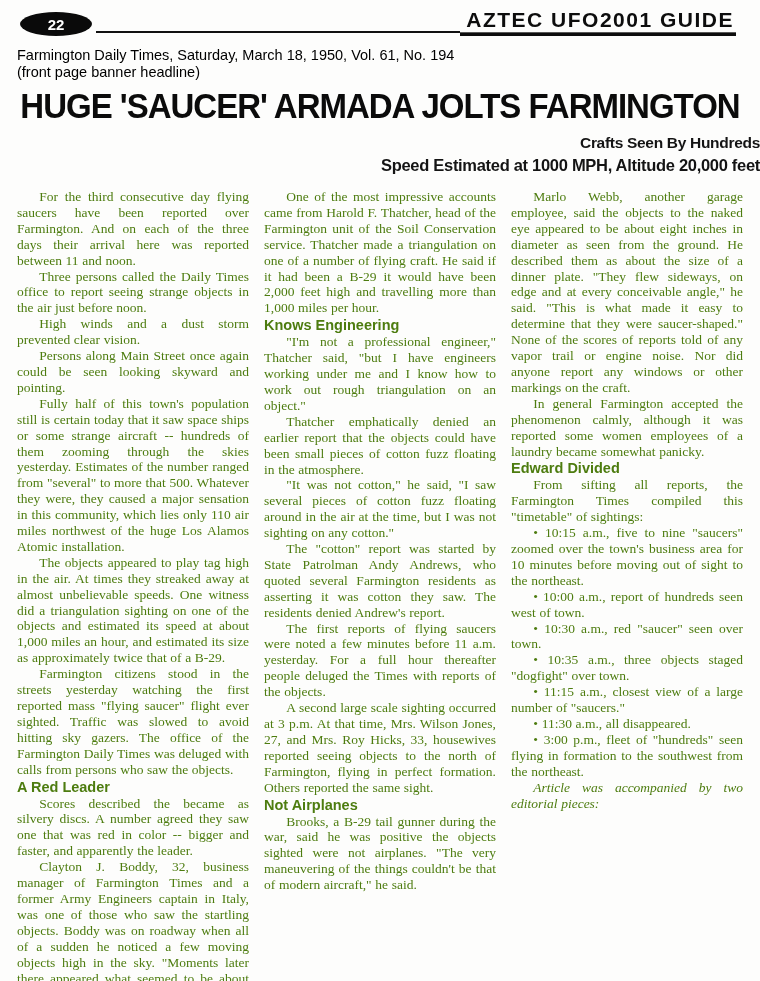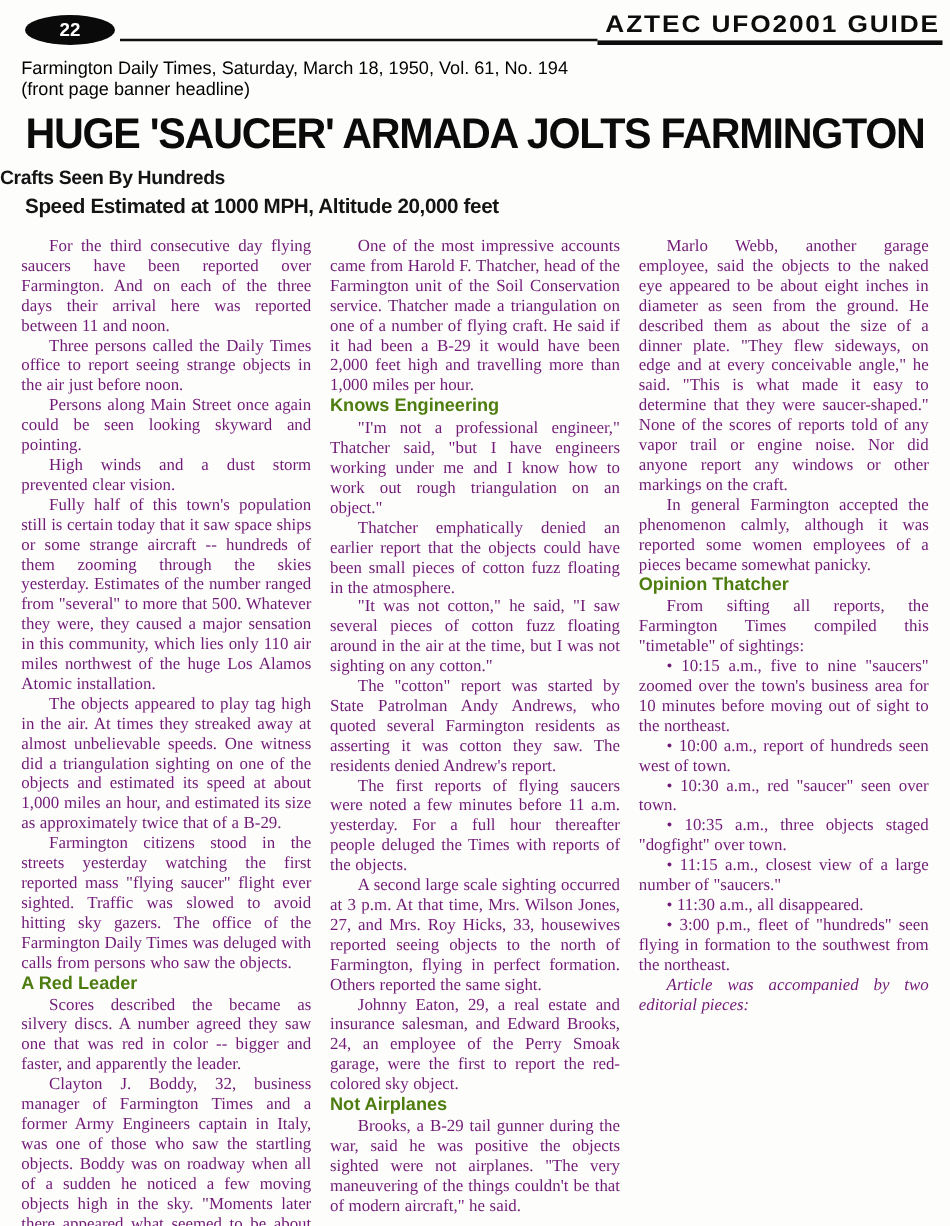--- a/index.html
+++ b/index.html
@@ -8,21 +8,21 @@
     width:760px;height:981px;
     background:#fdfdfc;
     overflow:hidden;
     font-family:"Liberation Serif", serif;
     color:#161616;
     margin:0 auto;
   }
   
   .topbar{
     display:flex;align-items:flex-end;
-    padding:10px 6px 0 20px;height:26px;
+    padding:10px 24px 0 20px;height:26px;
   }
   .page-badge{
     width:72px;height:24px;border-radius:50%;
     background:#0a0a0a;color:#fff;
     display:flex;align-items:center;justify-content:center;
     font-family:"Liberation Sans", sans-serif;
     font-weight:bold;font-size:15px;
     flex:0 0 auto;margin-bottom:0px;
   }
   .top-rule{
@@ -53,21 +53,21 @@
     text-align:center;
     font-family:"Liberation Sans", sans-serif;
     font-weight:bold;
     font-size:33px;
     letter-spacing:-1px;
     transform:scaleY(1.04);
     white-space:nowrap;
     color:#0b0b0b;
   }
   .subhead1,.subhead2{
-    text-align:left;
+    text-align:right;
     font-family:"Liberation Sans", sans-serif;
     font-weight:bold;
     color:#141414;
     letter-spacing:-0.3px;
   }
   .subhead1{font-size:15.5px;margin-top:8px;}
   .subhead2{font-size:16.5px;margin-top:4px;margin-left:20px;}
   
   .columns{
     display:flex;
@@ -75,21 +75,21 @@
     padding:0 17px;
     margin-top:14px;
   }
   .column{flex:1 1 0;min-width:0;}
   .column p{
     margin:0;
     font-size:13.5px;
     line-height:15.9px;
     text-align:justify;
     text-indent:1.65em;
-    color:#701a75;
+    color:#4d7c0f;
     word-spacing:0.02em;
   }
   .column p.cont{text-indent:0;}
   .column p.ital{font-style:italic;}
   .column h3{
     margin:1px 0 0 0;
     font-family:"Liberation Sans", sans-serif;
     font-weight:bold;
     font-size:14.5px;
     line-height:17px;
@@ -115,46 +115,45 @@
   </div>
 
   <div class="headline">HUGE 'SAUCER' ARMADA JOLTS FARMINGTON</div>
   <div class="subhead1">Crafts Seen By Hundreds</div>
   <div class="subhead2">Speed Estimated at 1000 MPH, Altitude 20,000 feet</div>
 
   <div class="columns">
       <div class="column">
         <p>For the third consecutive day flying saucers have been reported over Farmington. And on each of the three days their arrival here was reported between 11 and noon.</p>
         <p>Three persons called the Daily Times office to report seeing strange objects in the air just before noon.</p>
+        <p>High winds and a dust storm prevented clear vision.</p>
         <p>Persons along Main Street once again could be seen looking skyward and pointing.</p>
-        <p>High winds and a dust storm prevented clear vision.</p>
         <p>Fully half of this town's population still is certain today that it saw space ships or some strange aircraft -- hundreds of them zooming through the skies yesterday. Estimates of the number ranged from "several" to more that 500. Whatever they were, they caused a major sensation in this community, which lies only 110 air miles northwest of the huge Los Alamos Atomic installation.</p>
         <p>The objects appeared to play tag high in the air. At times they streaked away at almost unbelievable speeds. One witness did a triangulation sighting on one of the objects and estimated its speed at about 1,000 miles an hour, and estimated its size as approximately twice that of a B-29.</p>
         <p>Farmington citizens stood in the streets yesterday watching the first reported mass "flying saucer" flight ever sighted. Traffic was slowed to avoid hitting sky gazers. The office of the Farmington Daily Times was deluged with calls from persons who saw the objects.</p>
         <h3>A Red Leader</h3>
         <p>Scores described the became as silvery discs. A number agreed they saw one that was red in color -- bigger and faster, and apparently the leader.</p>
         <p>Clayton J. Boddy, 32, business manager of Farmington Times and a former Army Engineers captain in Italy, was one of those who saw the startling objects. Boddy was on roadway when all of a sudden he noticed a few moving objects high in the sky. "Moments later there appeared what seemed to be about 500 of them," Boddy continued. He could not estimate their size or speed, but said they appeared to be about 15,000 feet high.</p>
       </div>
       <div class="column">
         <p>One of the most impressive accounts came from Harold F. Thatcher, head of the Farmington unit of the Soil Conservation service. Thatcher made a triangulation on one of a number of flying craft. He said if it had been a B-29 it would have been 2,000 feet high and travelling more than 1,000 miles per hour.</p>
         <h3>Knows Engineering</h3>
         <p>"I'm not a professional engineer," Thatcher said, "but I have engineers working under me and I know how to work out rough triangulation on an object."</p>
         <p>Thatcher emphatically denied an earlier report that the objects could have been small pieces of cotton fuzz floating in the atmosphere.</p>
         <p>"It was not cotton," he said, "I saw several pieces of cotton fuzz floating around in the air at the time, but I was not sighting on any cotton."</p>
         <p>The "cotton" report was started by State Patrolman Andy Andrews, who quoted several Farmington residents as asserting it was cotton they saw. The residents denied Andrew's report.</p>
         <p>The first reports of flying saucers were noted a few minutes before 11 a.m. yesterday. For a full hour thereafter people deluged the Times with reports of the objects.</p>
         <p>A second large scale sighting occurred at 3 p.m. At that time, Mrs. Wilson Jones, 27, and Mrs. Roy Hicks, 33, housewives reported seeing objects to the north of Farmington, flying in perfect formation. Others reported the same sight.</p>
-        <p>Johnny Eaton, 29, a real estate and insurance salesman, and Edward Brooks, 24, an employee of the Perry Smoak garage, were the first to report the red-colored sky object.</p>
         <h3>Not Airplanes</h3>
         <p>Brooks, a B-29 tail gunner during the war, said he was positive the objects sighted were not airplanes. "The very maneuvering of the things couldn't be that of modern aircraft," he said.</p>
       </div>
       <div class="column">
         <p>Marlo Webb, another garage employee, said the objects to the naked eye appeared to be about eight inches in diameter as seen from the ground. He described them as about the size of a dinner plate. "They flew sideways, on edge and at every conceivable angle," he said. "This is what made it easy to determine that they were saucer-shaped." None of the scores of reports told of any vapor trail or engine noise. Nor did anyone report any windows or other markings on the craft.</p>
-        <p>In general Farmington accepted the phenomenon calmly, although it was reported some women employees of a pieces became somewhat panicky.</p>
-        <h3>Opinion Thatcher</h3>
+        <p>In general Farmington accepted the phenomenon calmly, although it was reported some women employees of a laundry became somewhat panicky.</p>
+        <h3>Edward Divided</h3>
         <p>From sifting all reports, the Farmington Times compiled this "timetable" of sightings:</p>
         <p class="bullet">• 10:15 a.m., five to nine "saucers" zoomed over the town's business area for 10 minutes before moving out of sight to the northeast.</p>
         <p class="bullet">• 10:00 a.m., report of hundreds seen west of town.</p>
         <p class="bullet">• 10:30 a.m., red "saucer" seen over town.</p>
         <p class="bullet">• 10:35 a.m., three objects staged "dogfight" over town.</p>
         <p class="bullet">• 11:15 a.m., closest view of a large number of "saucers."</p>
         <p class="bullet">• 11:30 a.m., all disappeared.</p>
         <p class="bullet">• 3:00 p.m., fleet of "hundreds" seen flying in formation to the southwest from the northeast.</p>
         <p class="ital">Article was accompanied by two editorial pieces:</p>
       </div>

